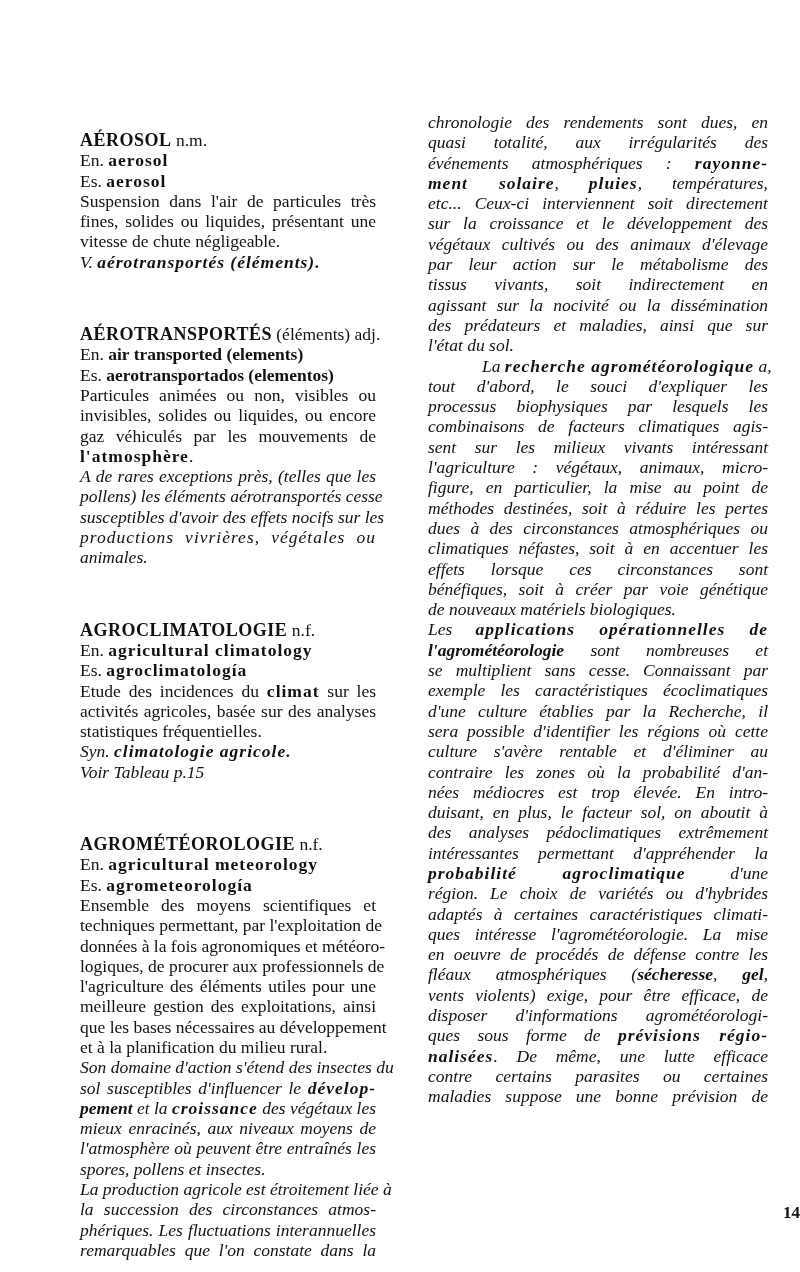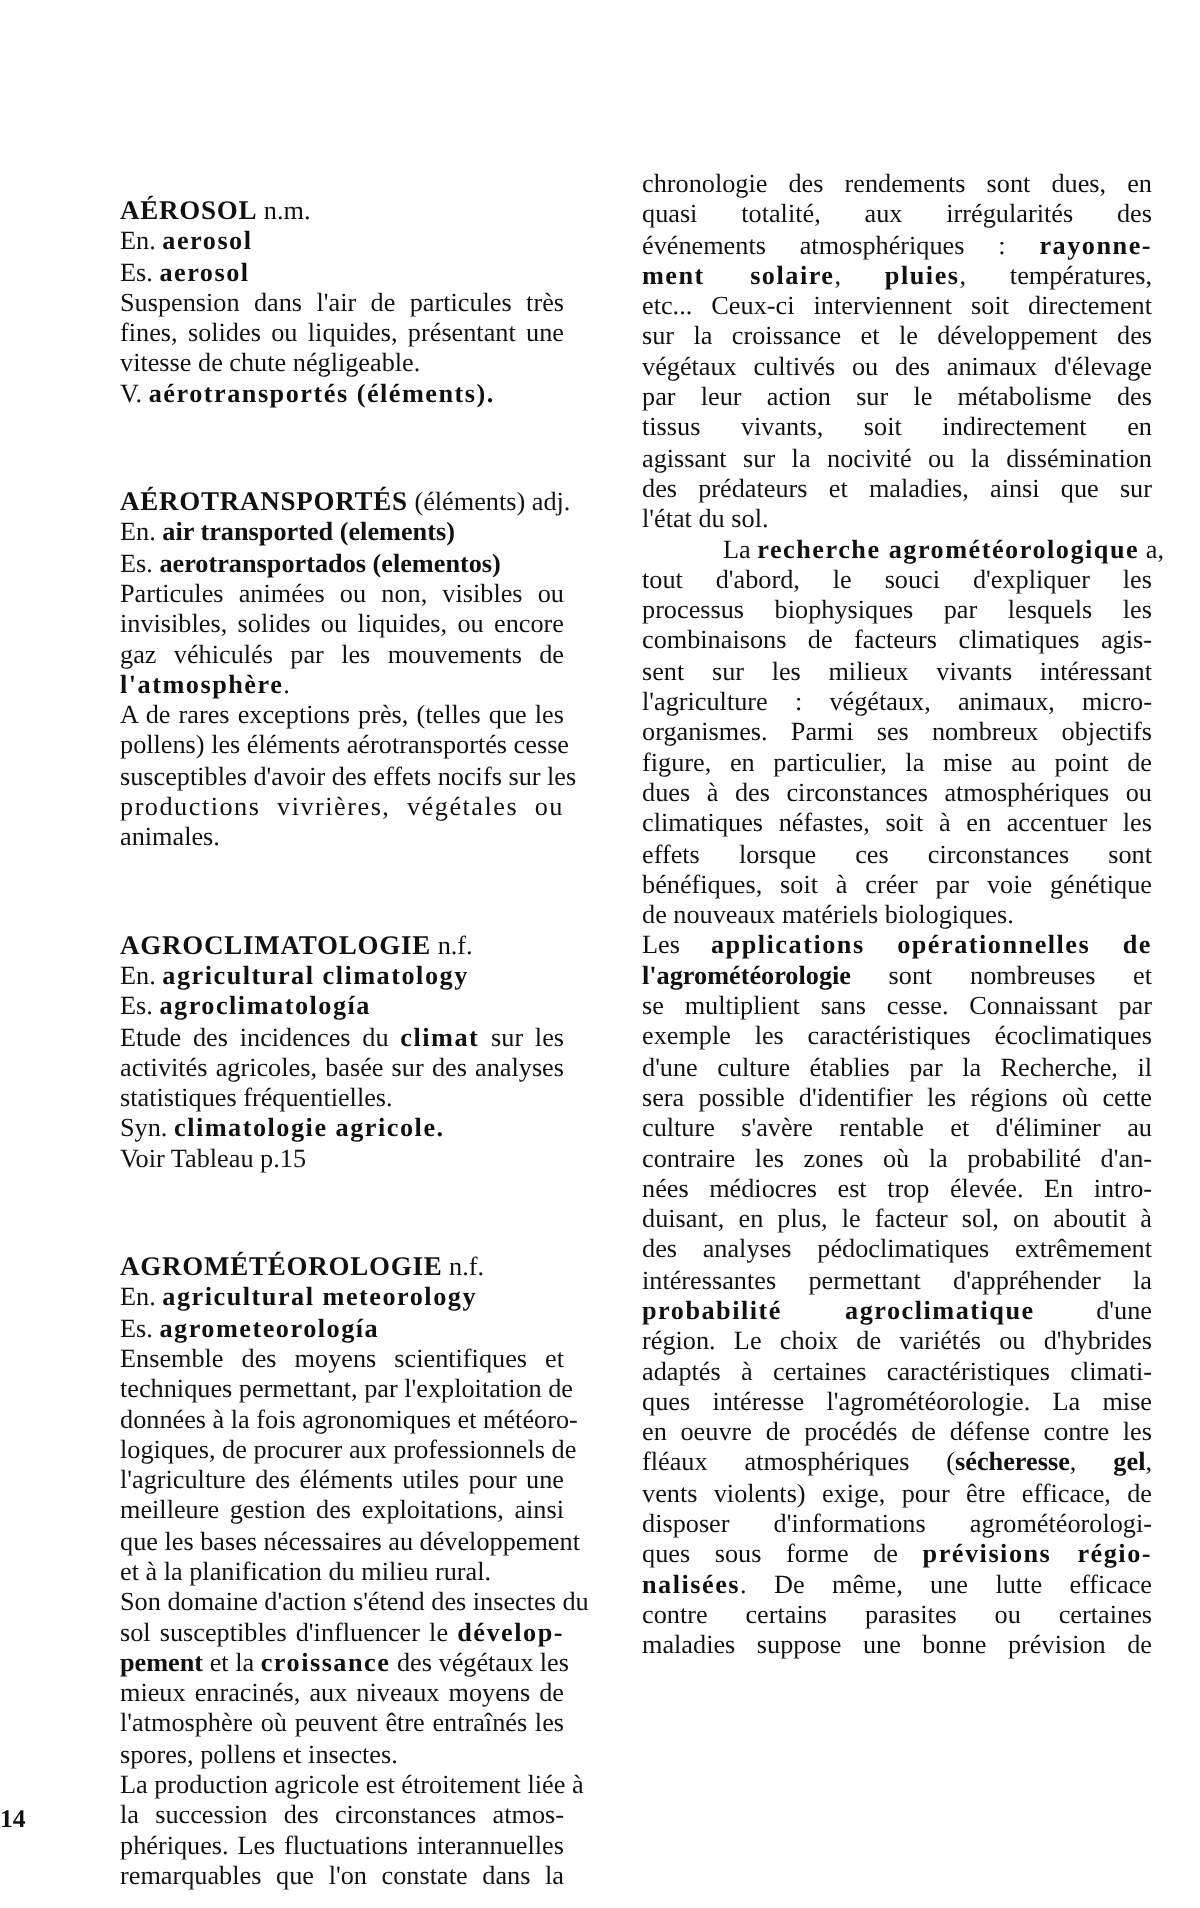--- a/index.html
+++ b/index.html
@@ -11,27 +11,27 @@
     .col { position: absolute; top: 112px; }
     .col-left { left: 62px; width: 332px; }
     .col-right { left: 428px; width: 340px; }
     .entry { margin: 18px; }
     .line {
       display: block; height: 20.3px; line-height: 20.3px;
       font-size: 17.5px; white-space: nowrap;
       text-align: justify; text-align-last: justify;
     }
     .line.last { text-align-last: left; }
-    .it { }
+    .it { font-style: italic; }
     .b { font-weight: bold; }
     .head { font-weight: bold; font-size: 18px; letter-spacing: 0.5px; }
     .sp { letter-spacing: 1px; }
     .gap { height: 16px; }
     .page-number {
-      position: absolute; top: 1203px; left: 0; width: 800px; text-align: left;
+      position: absolute; top: 1203px; left: 0; width: 800px; text-align: right;
       font-size: 17px; font-weight: bold;
     }
   </style>
 </head>
 <body>
 
 <div class="col col-left">
 
   <div class="entry">
     <span class="line last"><span class="head">AÉROSOL</span> <span>n.m.</span></span>
@@ -113,22 +113,22 @@
     <span class="line last">l'état du sol.</span>
   </div>
 
   <div>
     <span class="line" style="padding-left:6px;box-sizing:border-box;margin-left:48px;"><span>La</span> <span class="b sp">recherche agrométéorologique</span> <span>a,</span></span>
     <span class="line">tout d'abord, le souci d'expliquer les</span>
     <span class="line">processus biophysiques par lesquels les</span>
     <span class="line">combinaisons de facteurs climatiques agis-</span>
     <span class="line">sent sur les milieux vivants intéressant</span>
     <span class="line">l'agriculture : végétaux, animaux, micro-</span>
-    <span class="line">organismes. Parmi ses nombreux objectifs</span>
     <span class="line">figure, en particulier, la mise au point de</span>
+    <span class="line">méthodes destinées, soit à réduire les pertes</span>
     <span class="line">dues à des circonstances atmosphériques ou</span>
     <span class="line">climatiques néfastes, soit à en accentuer les</span>
     <span class="line">effets lorsque ces circonstances sont</span>
     <span class="line">bénéfiques, soit à créer par voie génétique</span>
     <span class="line last">de nouveaux matériels biologiques.</span>
   </div>
 
   <div>
     <span class="line"><span>Les</span> <span class="b sp">applications opérationnelles de</span></span>
     <span class="line"><span class="b">l'agrométéorologie</span> <span>sont nombreuses et</span></span>

